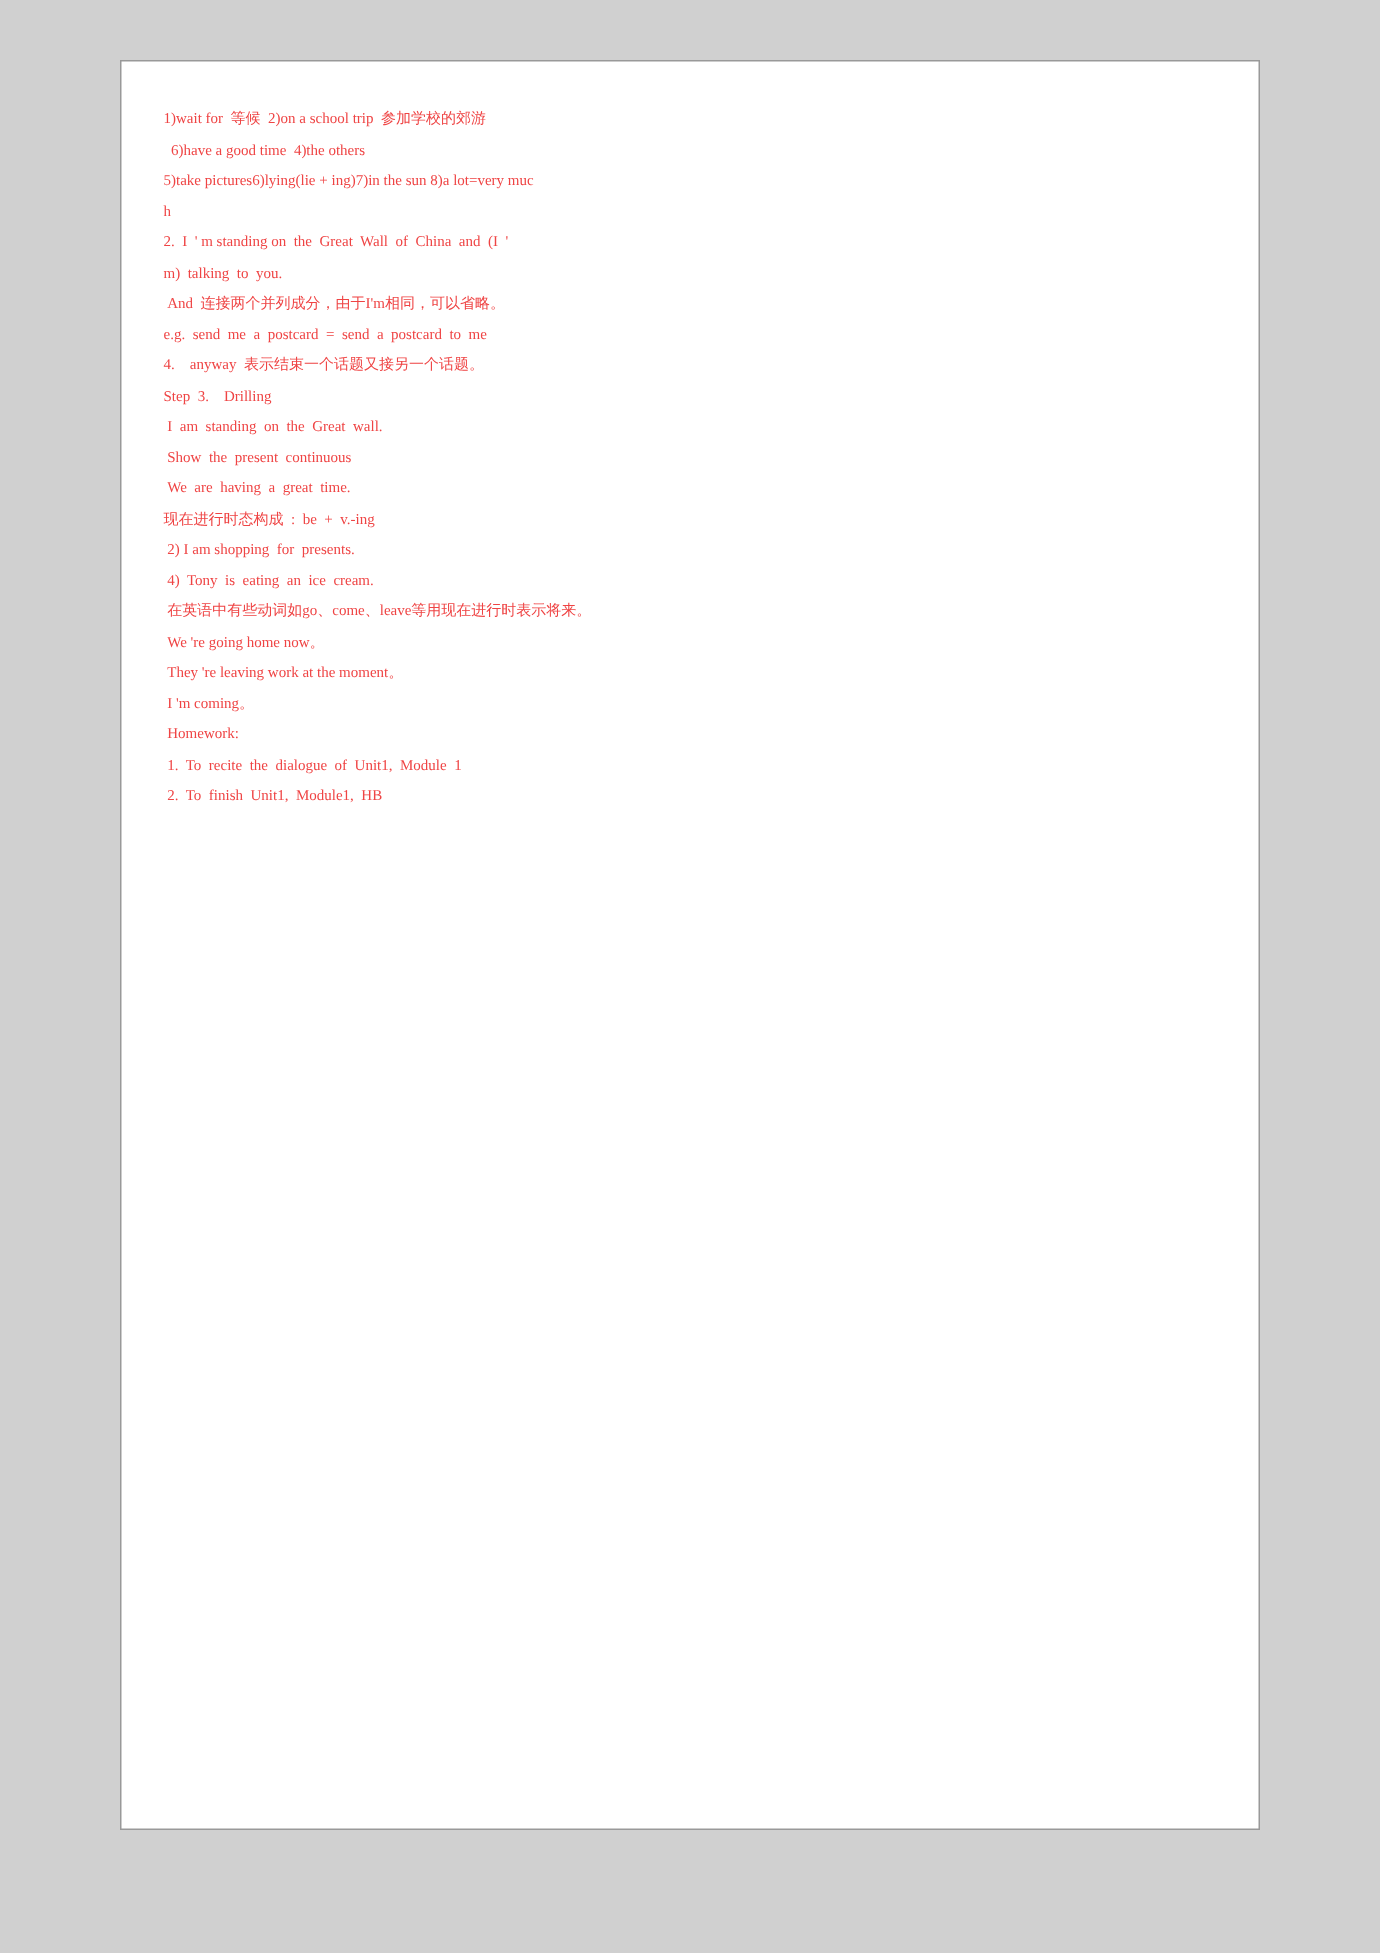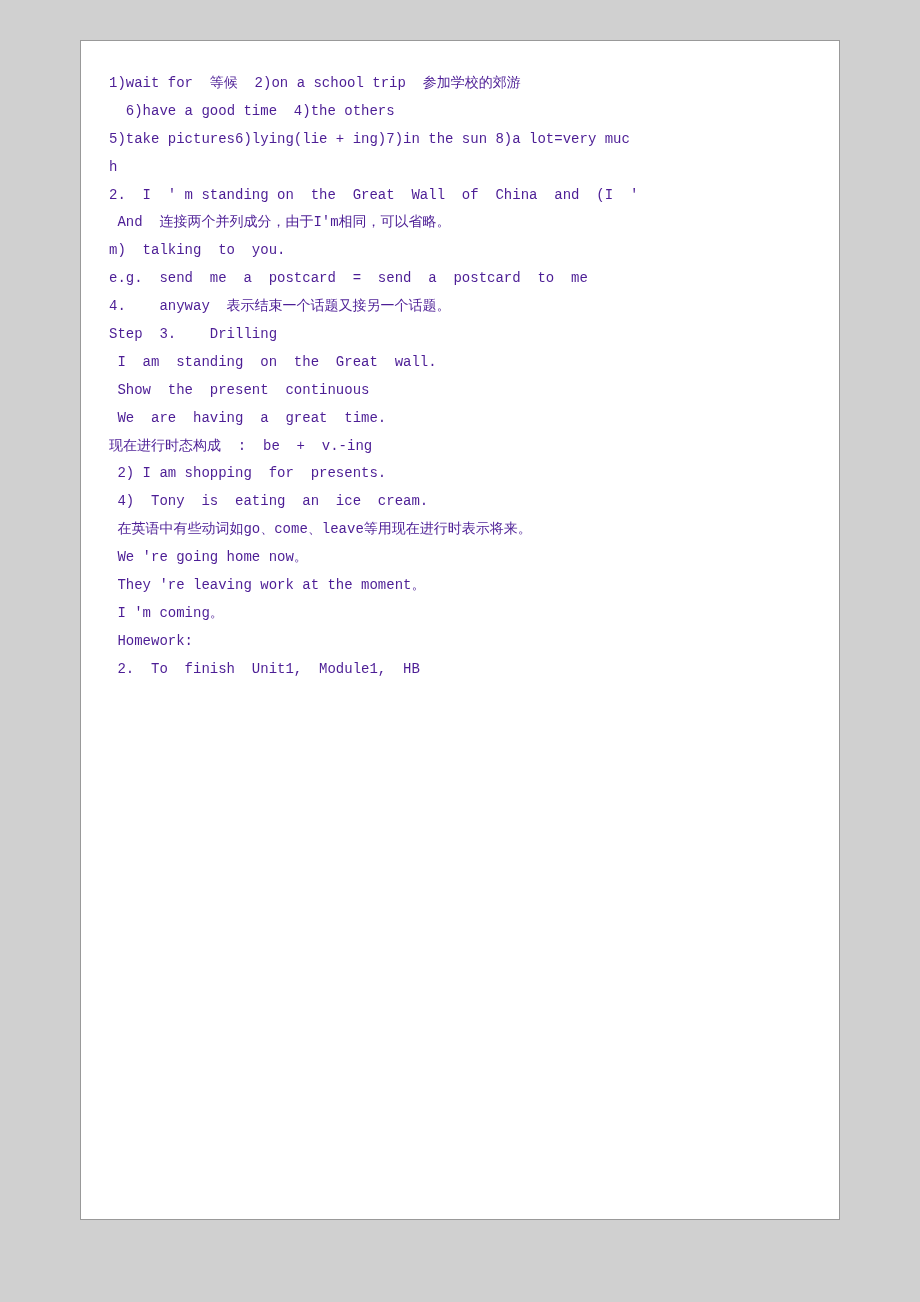--- a/index.html
+++ b/index.html
@@ -23,41 +23,41 @@
       border: 1px solid #999;
       width: 760px;
       min-height: 1180px;
       padding: 30px 28px 40px 28px;
       font-size: 14px;
       line-height: 1.85;
       color: #111;
     }
 
     .line {
-      font-family: Liberation Mono, monospace;
-      font-size: 14px;
-      color: #4c1d95;
+      font-family: Liberation Serif, serif;
+      font-size: 10px;
+      color: #ef4444;
       white-space: pre-wrap;
       word-break: break-word;
       margin-bottom: 2px;
     }
   </style>
 </head>
 <body>
 
 <div class="page-container">
   <div id="content-area">
       <div class="line">1)wait for  等候  2)on a school trip  参加学校的郊游</div>
       <div class="line">  6)have a good time  4)the others</div>
       <div class="line">5)take pictures6)lying(lie + ing)7)in the sun 8)a lot=very muc</div>
       <div class="line">h</div>
       <div class="line"></div>
       <div class="line">2.  I  ' m standing on  the  Great  Wall  of  China  and  (I  '</div>
+      <div class="line">m)  talking  to  you.</div>
       <div class="line"> And  连接两个并列成分，由于I'm相同，可以省略。</div>
-      <div class="line">m)  talking  to  you.</div>
       <div class="line"></div>
       <div class="line">e.g.  send  me  a  postcard  =  send  a  postcard  to  me</div>
       <div class="line"></div>
       <div class="line">4.    anyway  表示结束一个话题又接另一个话题。</div>
       <div class="line"></div>
       <div class="line"></div>
       <div class="line">Step  3.    Drilling</div>
       <div class="line"> I  am  standing  on  the  Great  wall.</div>
       <div class="line"> Show  the  present  continuous</div>
       <div class="line"> We  are  having  a  great  time.</div>
@@ -66,15 +66,16 @@
       <div class="line"> 2) I am shopping  for  presents.</div>
       <div class="line"> 4)  Tony  is  eating  an  ice  cream.</div>
       <div class="line"></div>
       <div class="line"> 在英语中有些动词如go、come、leave等用现在进行时表示将来。</div>
       <div class="line"></div>
       <div class="line"> We 're going home now。</div>
       <div class="line"> They 're leaving work at the moment。</div>
       <div class="line"> I 'm coming。</div>
       <div class="line"></div>
       <div class="line"> Homework:</div>
+      <div class="line"> 1.  To  recite  the  dialogue  of  Unit1,  Module  1</div>
       <div class="line"> 2.  To  finish  Unit1,  Module1,  HB</div>
     </div>
 </div>
 
 </body></html>

